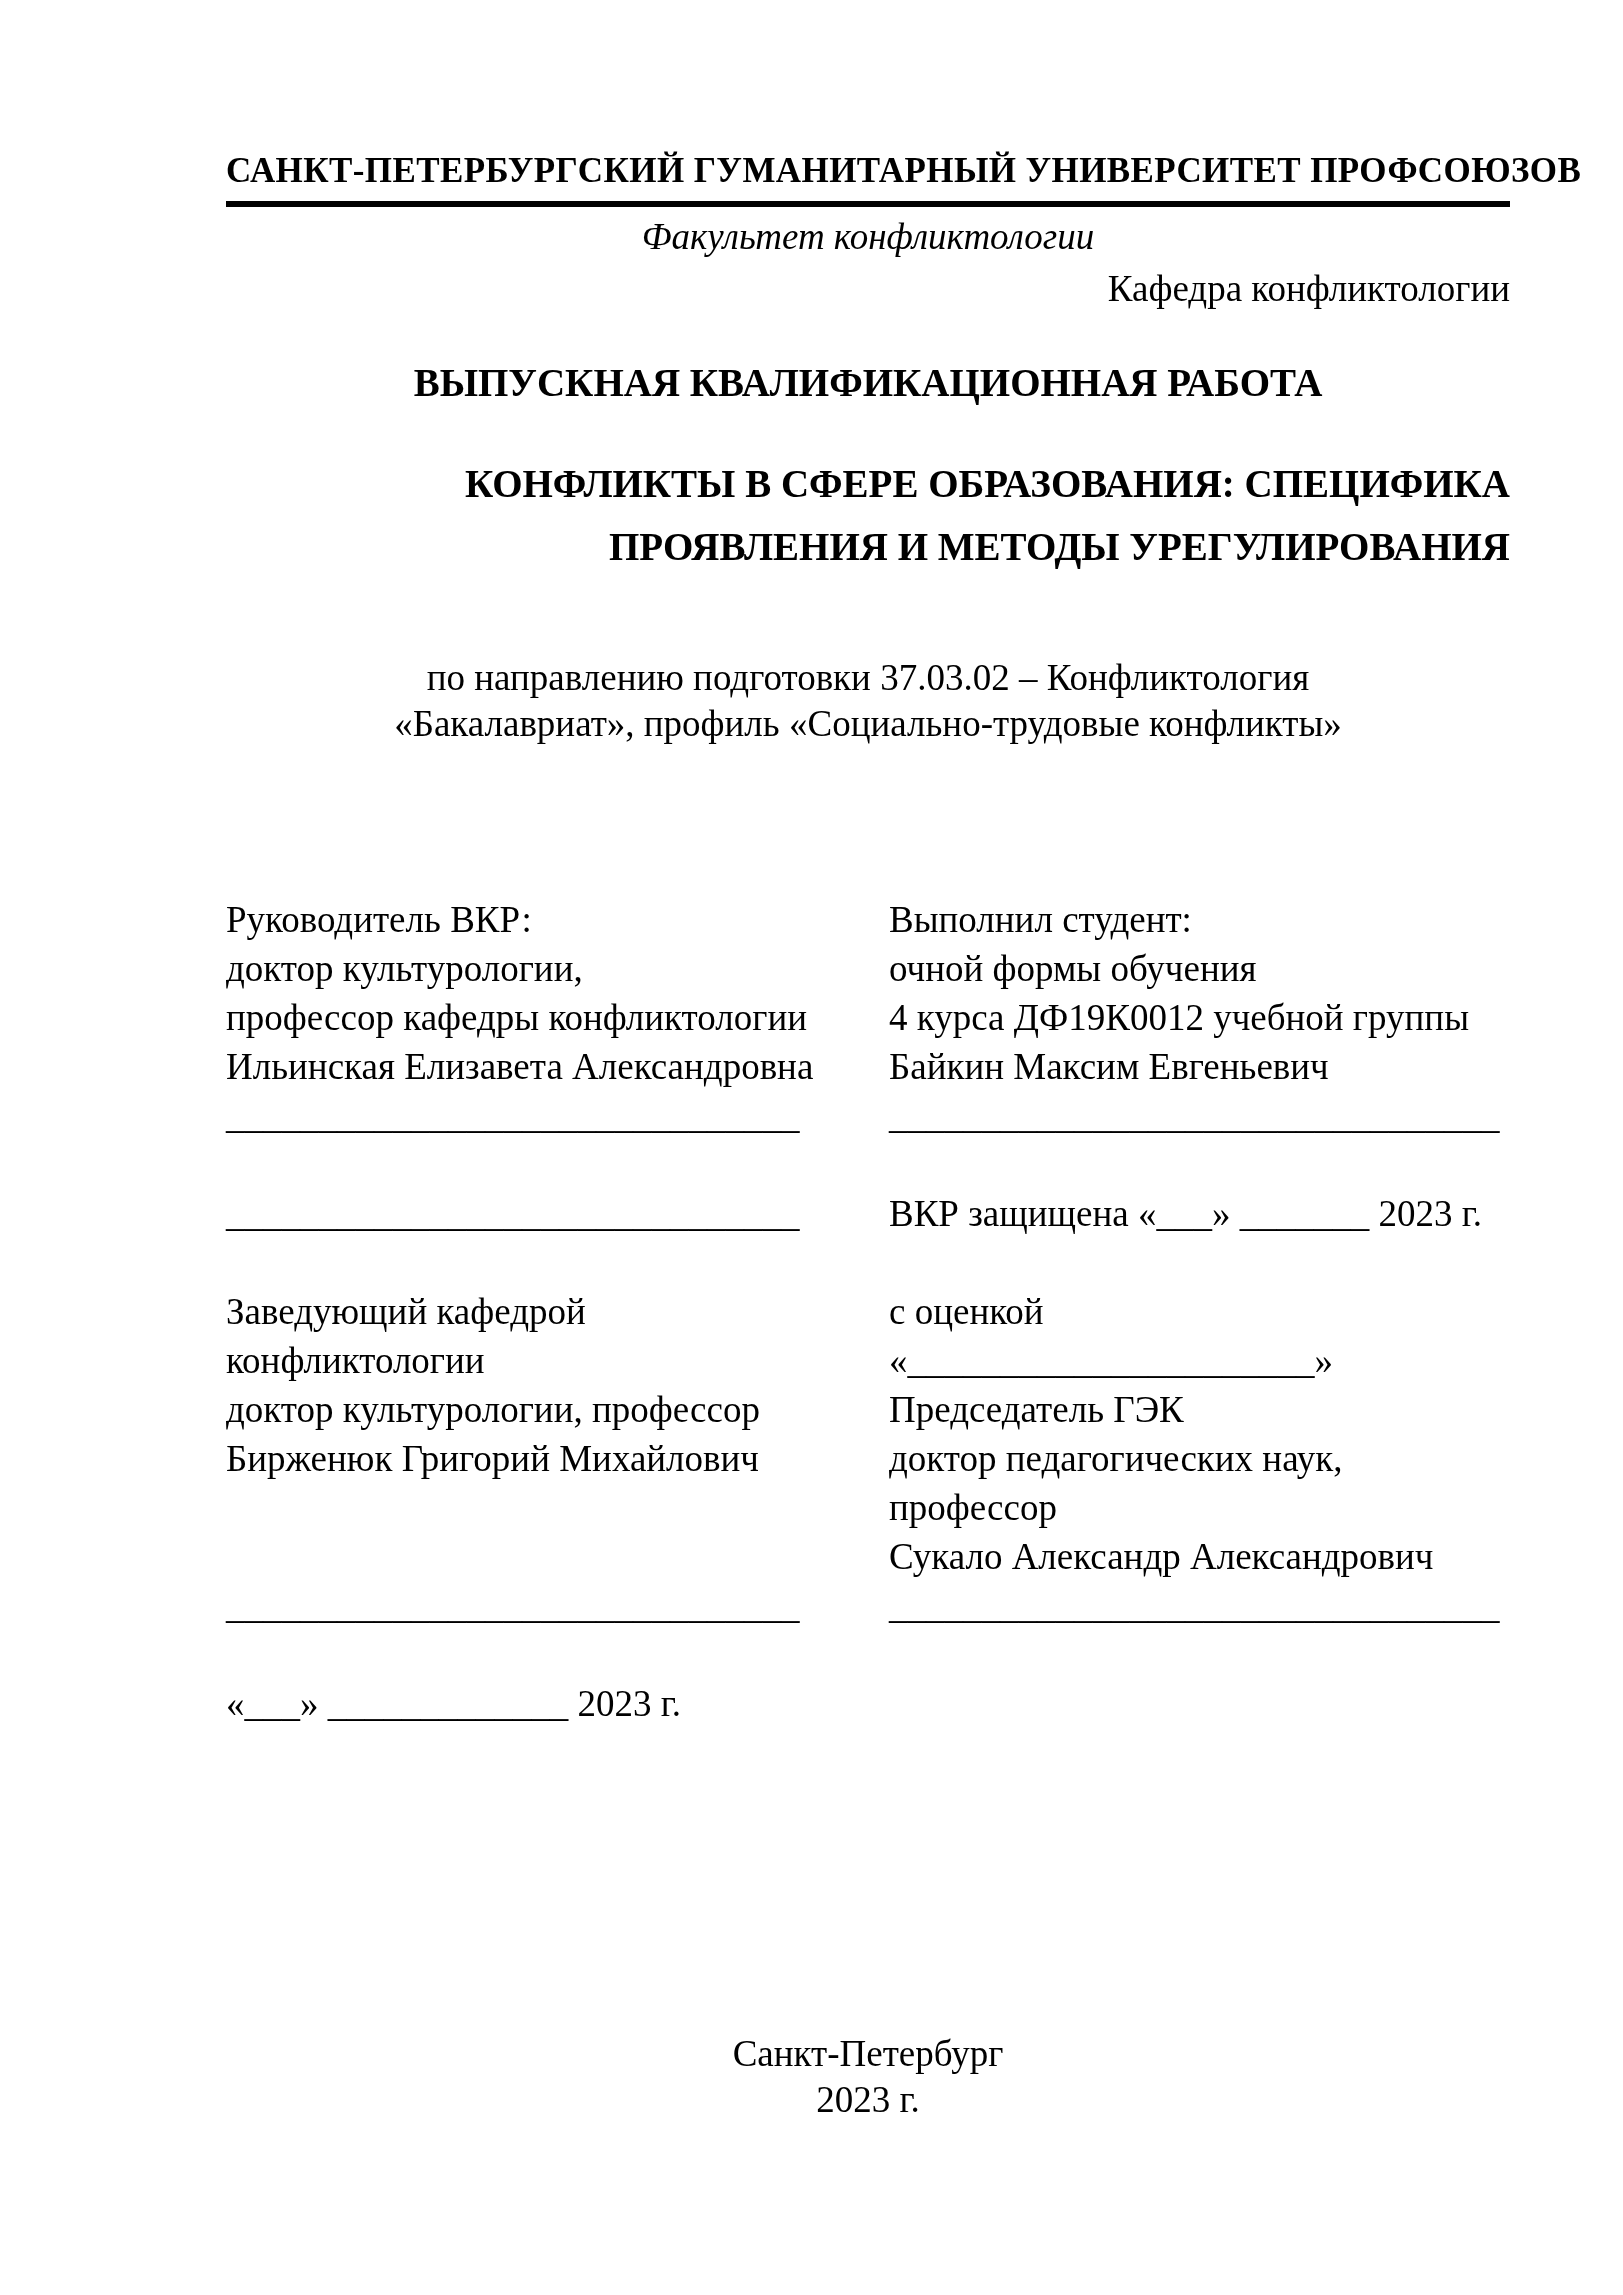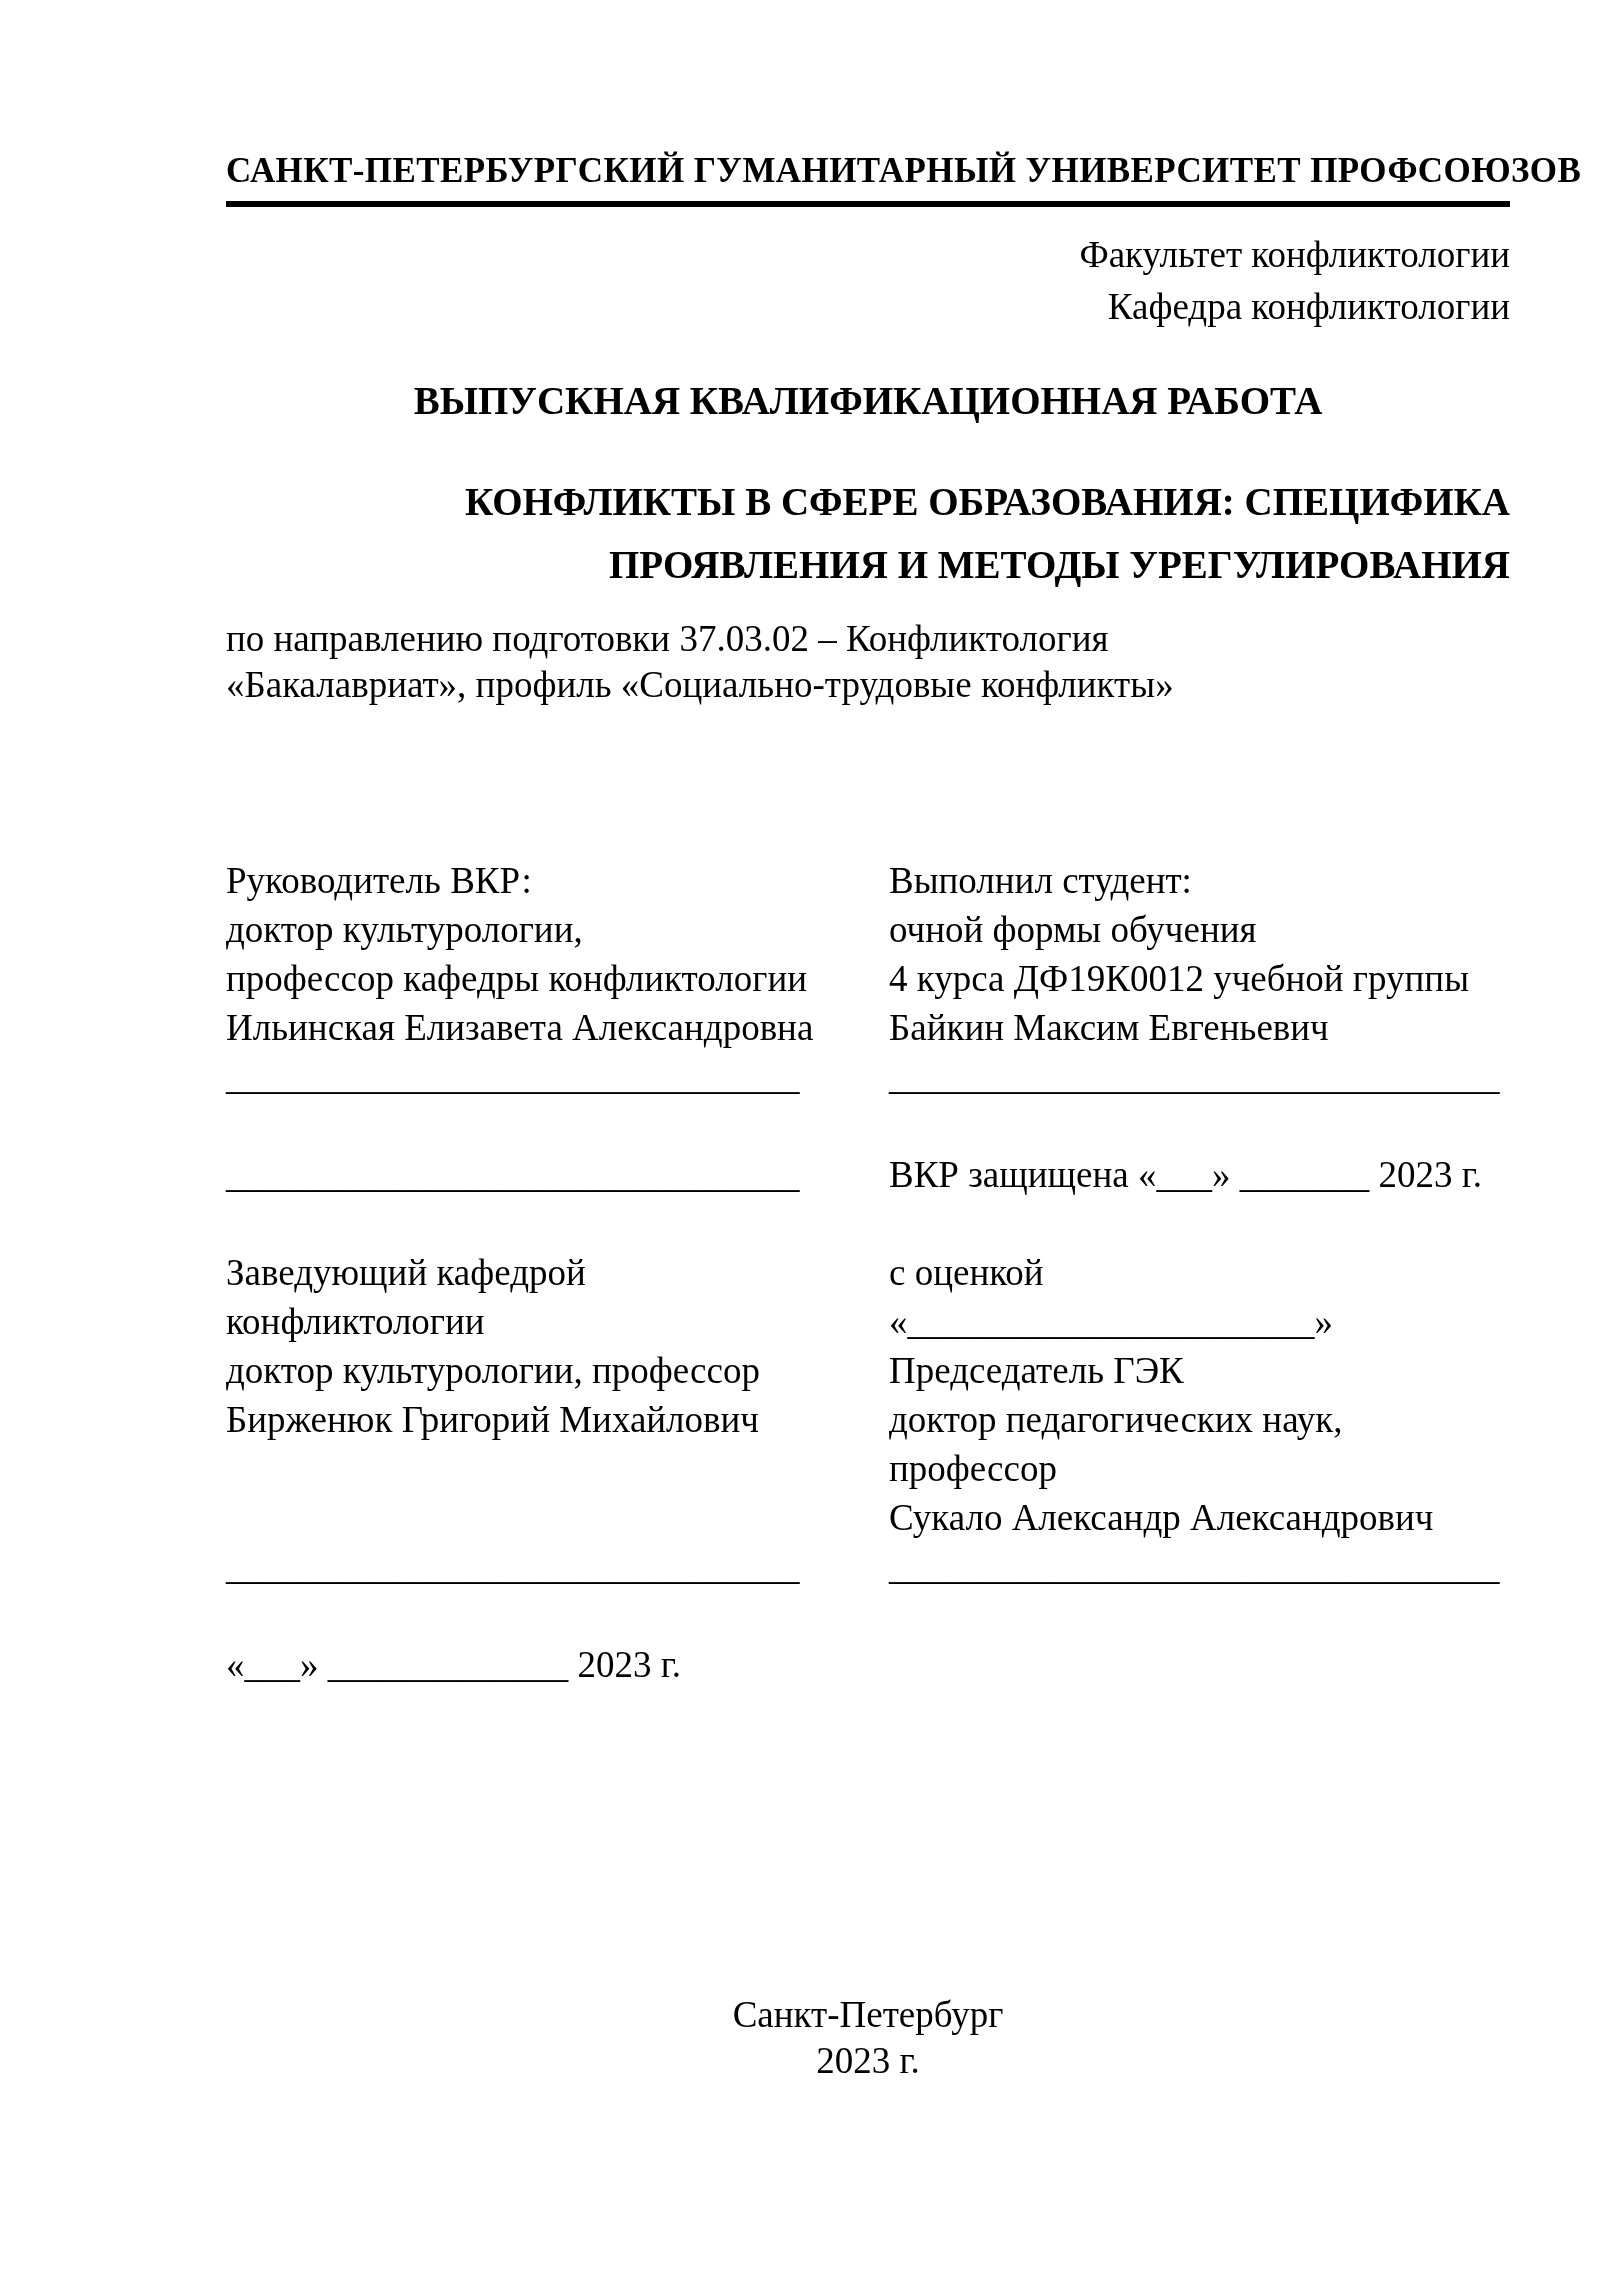--- a/index.html
+++ b/index.html
@@ -19,25 +19,26 @@
     font-size: 35px;
     font-weight: bold;
     text-align: right;
     line-height: 44px;
     letter-spacing: 0.4px;
     white-space: nowrap;
     padding-bottom: 7.9px;
     border-bottom: 6.3px solid #000000;
   }
   .faculty {
-    margin-top: 25px;
+    margin-top: 7px;
     font-size: 37px;
     line-height: 46px;
-    text-align: right;
+    text-align: center;
     white-space: nowrap;
+    font-style: italic;
   }
   .department {
     margin-top: 6.3px;
     font-size: 37px;
     line-height: 46px;
     text-align: right;
     white-space: nowrap;
   }
   .work-type {
     margin-top: 47px;
@@ -49,23 +50,23 @@
   }
   .title {
     margin-top: 46px;
     font-size: 39px;
     font-weight: bold;
     text-align: right;
     line-height: 63px;
     white-space: nowrap;
   }
   .program {
-    margin-top: 20px;
+    margin-top: 77px;
     font-size: 37px;
-    text-align: left;
+    text-align: center;
     line-height: 46px;
     white-space: nowrap;
   }
   .sig-block {
     margin-top: 148px;
     display: grid;
     grid-template-columns: 663px 1fr;
     font-size: 37px;
     line-height: 49px;
   }

